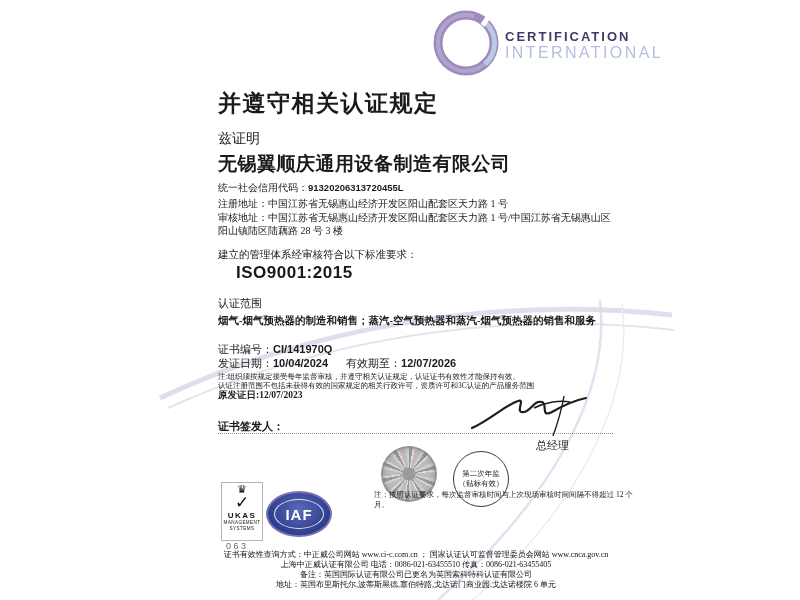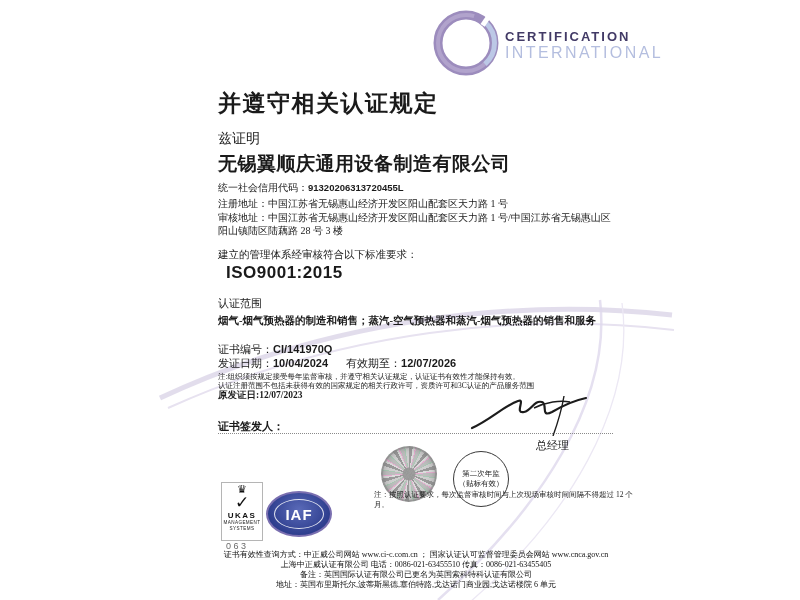--- a/index.html
+++ b/index.html
@@ -21,21 +21,21 @@
 
   .title{left:218px;top:88px;font-size:23px;font-weight:bold;letter-spacing:1.5px;}
   .certify{left:218px;top:130px;font-size:14px;}
   .company{left:218px;top:151px;font-size:19px;font-weight:bold;letter-spacing:0.5px;}
   .credit{left:218px;top:181px;font-size:10px;}
   .credit .num{font-size:9.5px;font-weight:bold;}
   .regaddr{left:218px;top:197px;font-size:10px;width:405px;}
   .auditaddr{left:218px;top:211px;font-size:10px;width:398px;line-height:13px;}
 
   .stdintro{left:218px;top:248px;font-size:10.5px;}
-  .iso{left:226px;top:263px;font-size:17px;font-weight:bold;letter-spacing:0.5px;}
+  .iso{left:236px;top:263px;font-size:17px;font-weight:bold;letter-spacing:0.5px;}
   .scopelabel{left:218px;top:296px;font-size:11px;}
   .scopetext{left:218px;top:314px;font-size:10.5px;font-weight:bold;width:405px;}
 
   .certno{left:218px;top:342px;font-size:11px;}
   .certno .num,.dates .num{font-weight:bold;font-size:11px;}
   .dates{left:218px;top:356px;font-size:11px;}
   .dates .gap{display:inline-block;width:18px;}
   .note1{left:218px;top:372px;font-size:7.5px;color:#222;}
   .note2{left:218px;top:381px;font-size:7.5px;color:#222;}
   .origdate{left:218px;top:389px;font-size:9.5px;font-weight:bold;}

